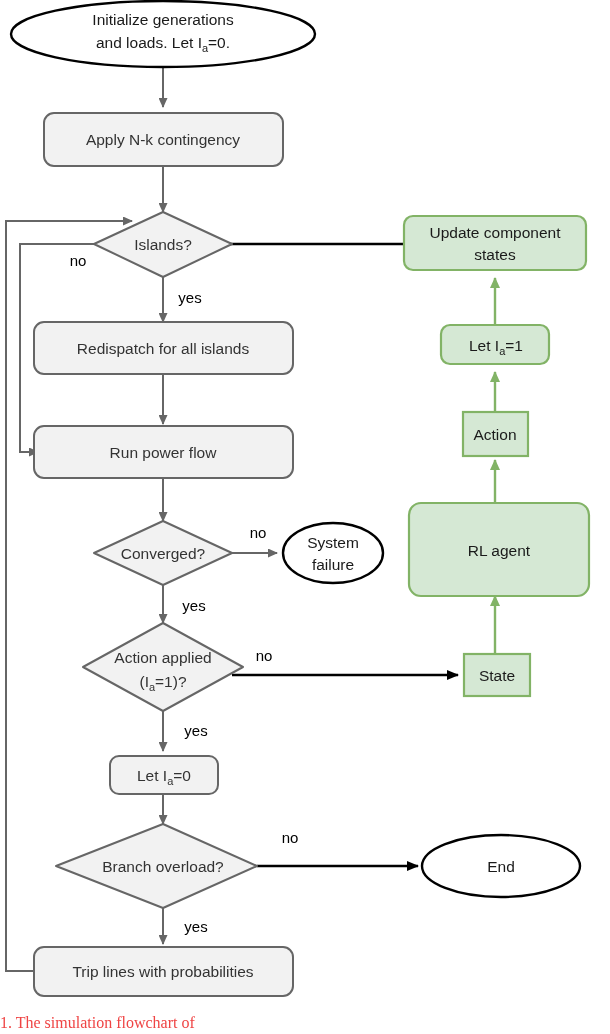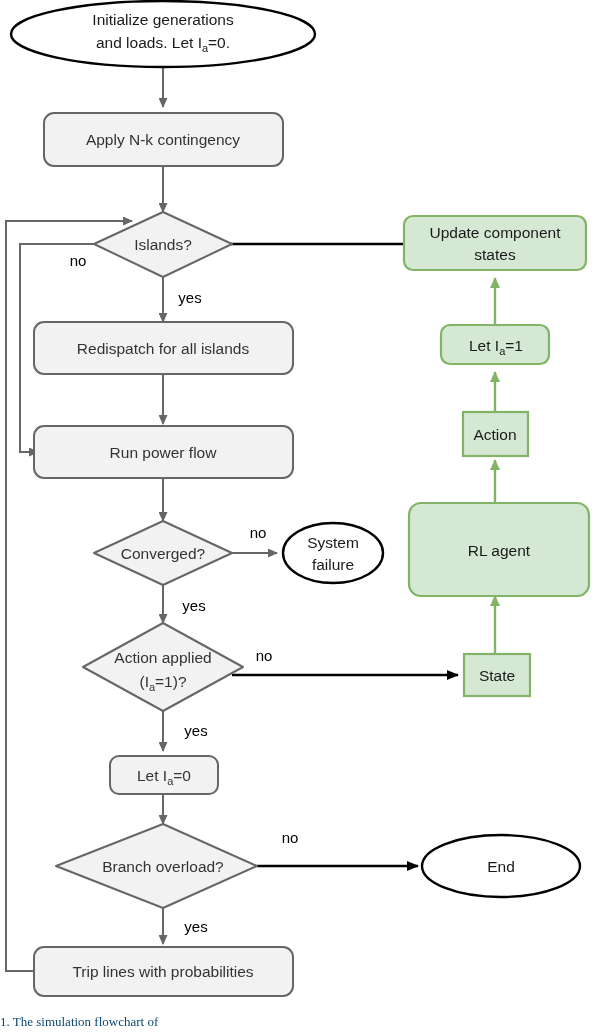--- a/index.html
+++ b/index.html
@@ -5,22 +5,22 @@
   html,body{margin:0;padding:0;background:#ffffff;}
   body{width:610px;height:1034px;overflow:hidden;
        font-family:"Liberation Sans", sans-serif;}
   #stage{position:relative;width:610px;height:1034px;}
   svg{display:block;}
   .node-text{font-family:"Liberation Sans", sans-serif;font-size:15.5px;fill:#1a1a1a;}
   .node-text.gray{fill:#333333;}
   .edge-label{font-family:"Liberation Sans", sans-serif;font-size:15px;fill:#000000;}
   .sub{font-size:11px;}
   .caption{position:absolute;left:0;top:1014px;width:562px;height:20px;
-           overflow:hidden;font-family:"Liberation Serif", serif;font-size:13px;
-           color:#0c4a6e;white-space:nowrap;}
+           overflow:hidden;font-family:"Liberation Serif", serif;font-size:16px;
+           color:#ef4444;white-space:nowrap;}
 </style>
 </head>
 <body>
 
 <div id="stage">
 
   <svg width="610" height="1034" viewBox="0 0 610 1034">
     <defs>
       <marker id="ah-gray" markerWidth="10" markerHeight="9" refX="9" refY="4.5" orient="auto" markerUnits="userSpaceOnUse">
         <path d="M0,0 L10,4.5 L0,9 z" fill="#666666"></path>

